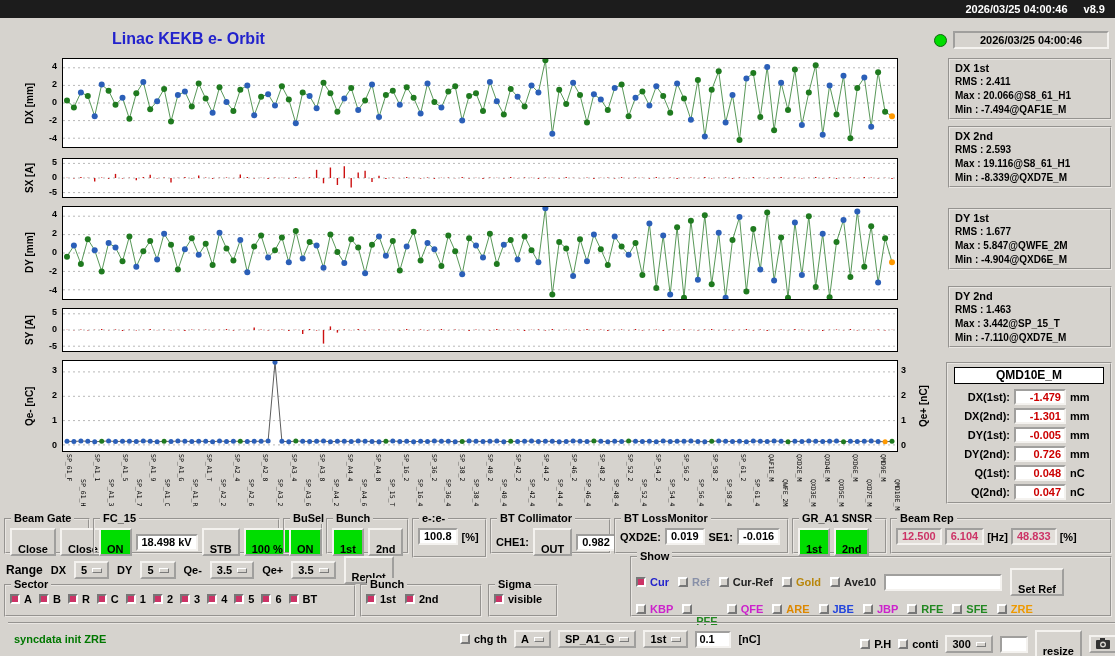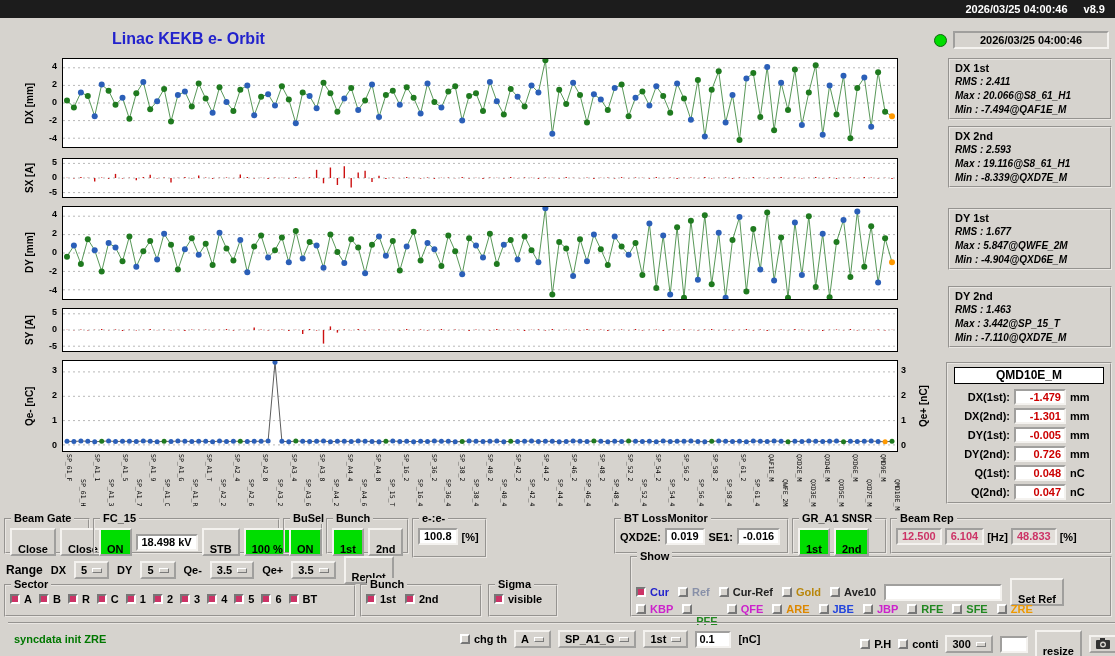--- a/index.html
+++ b/index.html
@@ -30,21 +30,21 @@
           font-family:"DejaVu Sans Mono", monospace; color:#000; white-space:nowrap; }
   .xlab.low { top:25px; }
 
   
   #indicator { position:absolute; left:934px; top:34px; width:13px; height:13px; border-radius:50%;
                background:#00dd00; border:1px solid #116611; }
   #timestamp-box { position:absolute; left:953px; top:31px; width:156px; height:18px; border:2px inset #f4f2ef;
                    text-align:center; font-size:11px; font-weight:bold; line-height:14px; }
   .statbox { position:absolute; left:948px; width:164px; height:62px; border:2px groove #e9e6e2; padding:1px 5px; }
   .sname { font-size:11px; font-weight:bold; line-height:14px; white-space:nowrap; }
-  .sline { font-size:10px; font-weight:bold; line-height:14px; white-space:nowrap;font-style:italic; }
+  .sline { font-size:10px; font-weight:bold; line-height:14px; white-space:nowrap; }
   #monitor { position:absolute; left:946px; top:362px; width:166px; height:142px; border:2px groove #e9e6e2; padding:3px 4px; }
   #mon-title-box { background:#fff; border:1px solid #000; text-align:center; font-size:12px; font-weight:bold;
                    height:17px; line-height:15px; margin:0 2px 3px; }
   .mrow { display:flex; align-items:center; gap:4px; height:19px; }
   .mlab { width:58px; text-align:right; font-size:11px; font-weight:bold; }
   .mval { width:52px; text-align:right; font-size:11px; font-weight:bold; color:#cc0000; background:#fff;
           border:2px inset #f4f2ef; padding:0 3px; height:16px; line-height:12px; }
   .munit { font-size:11px; font-weight:bold; }
 
   
@@ -932,20 +932,28 @@
       <button class="btn">2nd</button>
     </div>
   </div>
   <div class="group" style="left:412px;top:518px;width:75px;height:40px">
     <span class="gtitle">e-:e-</span>
     <div class="grow">
       <span class="inset">100.8</span>
       <span class="lbl">[%]</span>
     </div>
   </div>
+  <div class="group" style="left: 490px;top:518px;width:121px;height:36px">
+    <span class="gtitle">BT Collimator</span>
+    <div class="grow">
+      <span class="lbl">CHE1:</span>
+      <button class="btn">OUT</button>
+      <span class="inset">0.982</span>
+    </div>
+  </div>
   <div class="group" style="left:614px;top:518px;width:175px;height:36px">
     <span class="gtitle">BT LossMonitor</span>
     <div class="grow">
       <span class="lbl">QXD2E:</span>
       <span class="inset">0.019</span>
       <span class="lbl">SE1:</span>
       <span class="inset">-0.016</span>
     </div>
   </div>
   <div class="group" style="left:792px;top:518px;width:95px;height:36px">
@@ -986,21 +994,21 @@
     <span class="lbl">Qe+</span>
     <span class="dd">
         <span>3.5</span>
         <span class="ddbar"></span>
       </span>
     <button class="btn">Replot</button>
   </div>
 
   <div class="group" style="left:630px;top:556px;width:482px;height:61px">
     <span class="gtitle">Show</span>
-    <div class="grow" style="top:20px;gap:8px">
+    <div class="grow" style="top:10px;gap:8px">
       <span id="show-row1" class="togrow">
           <span class="tog">
             <span class="cb on"></span>
             <span class="lbl" style="color: rgb(34, 34, 204);">Cur</span>
           </span>
           <span class="tog">
             <span class="cb"></span>
             <span class="lbl" style="color: rgb(136, 144, 168);">Ref</span>
           </span>
           <span class="tog">

